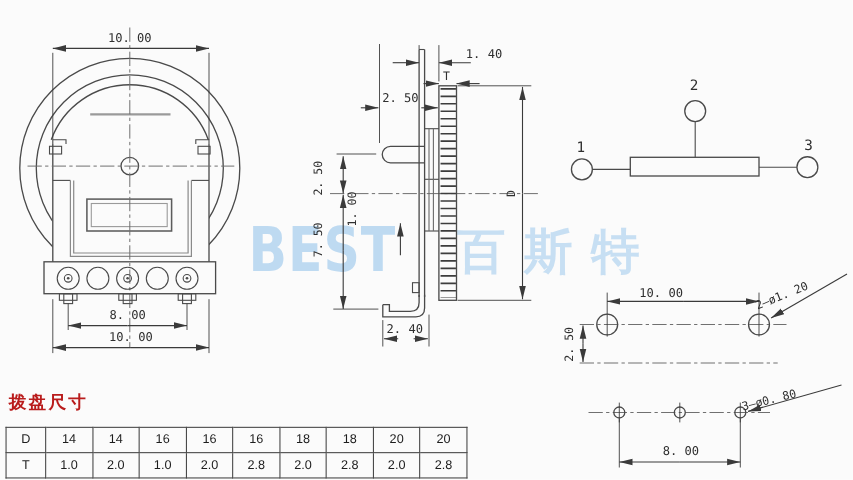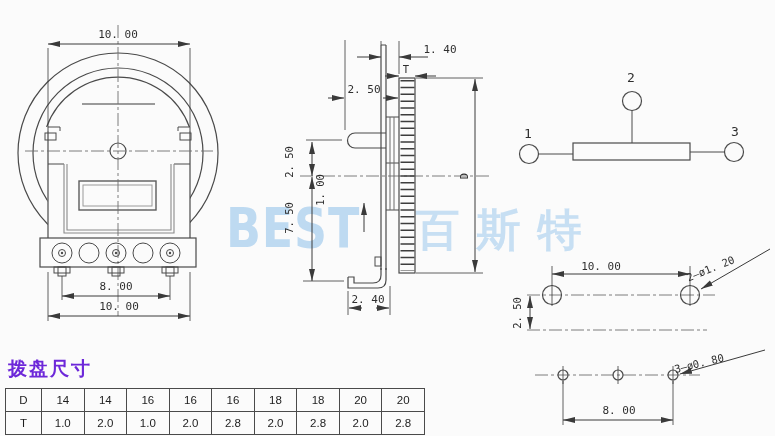--- a/index.html
+++ b/index.html
@@ -19,22 +19,22 @@
   .gray{stroke:#8a8a8a;stroke-width:1.1;fill:none;}
   .cl{stroke:#6e6e6e;stroke-width:0.9;fill:none;stroke-dasharray:13 3 3 3;}
   .dim{stroke:#3a3a3a;stroke-width:1;fill:none;}
   .ext{stroke:#3a3a3a;stroke-width:0.8;fill:none;}
   .dt{font-family:"DejaVu Sans Mono","Liberation Mono",monospace;font-size:11px;fill:#2f2f2f;
       text-anchor:middle;}
   .dts{font-family:"DejaVu Sans Mono","Liberation Mono",monospace;font-size:10.5px;fill:#2f2f2f;
       text-anchor:middle;}
   .schtxt{font-family:"DejaVu Sans Mono","Liberation Mono",monospace;font-size:13px;fill:#2f2f2f;
       text-anchor:middle;}
-  #table-title{position:absolute;left:8px;top:356px;z-index:2;font-size:19px;font-weight:600;
-      letter-spacing:2px;color:#6d28d9;}
+  #table-title{position:absolute;left:8px;top:356px;z-index:2;font-size:16px;font-weight:600;
+      letter-spacing:2px;color:#b91c1c;}
   #size-table{position:absolute;left:5px;top:388px;z-index:2;width:420px;height:44px;
       border-collapse:collapse;table-layout:fixed;}
   #size-table td{border:1px solid #4a4a4a;text-align:center;vertical-align:middle;
       font-size:11.5px;color:#1d1d1d;height:22px;padding:0;}
   #size-table td.hd{width:35px;}
 </style>
 </head>
 <body>
 
 <div id="stage">

